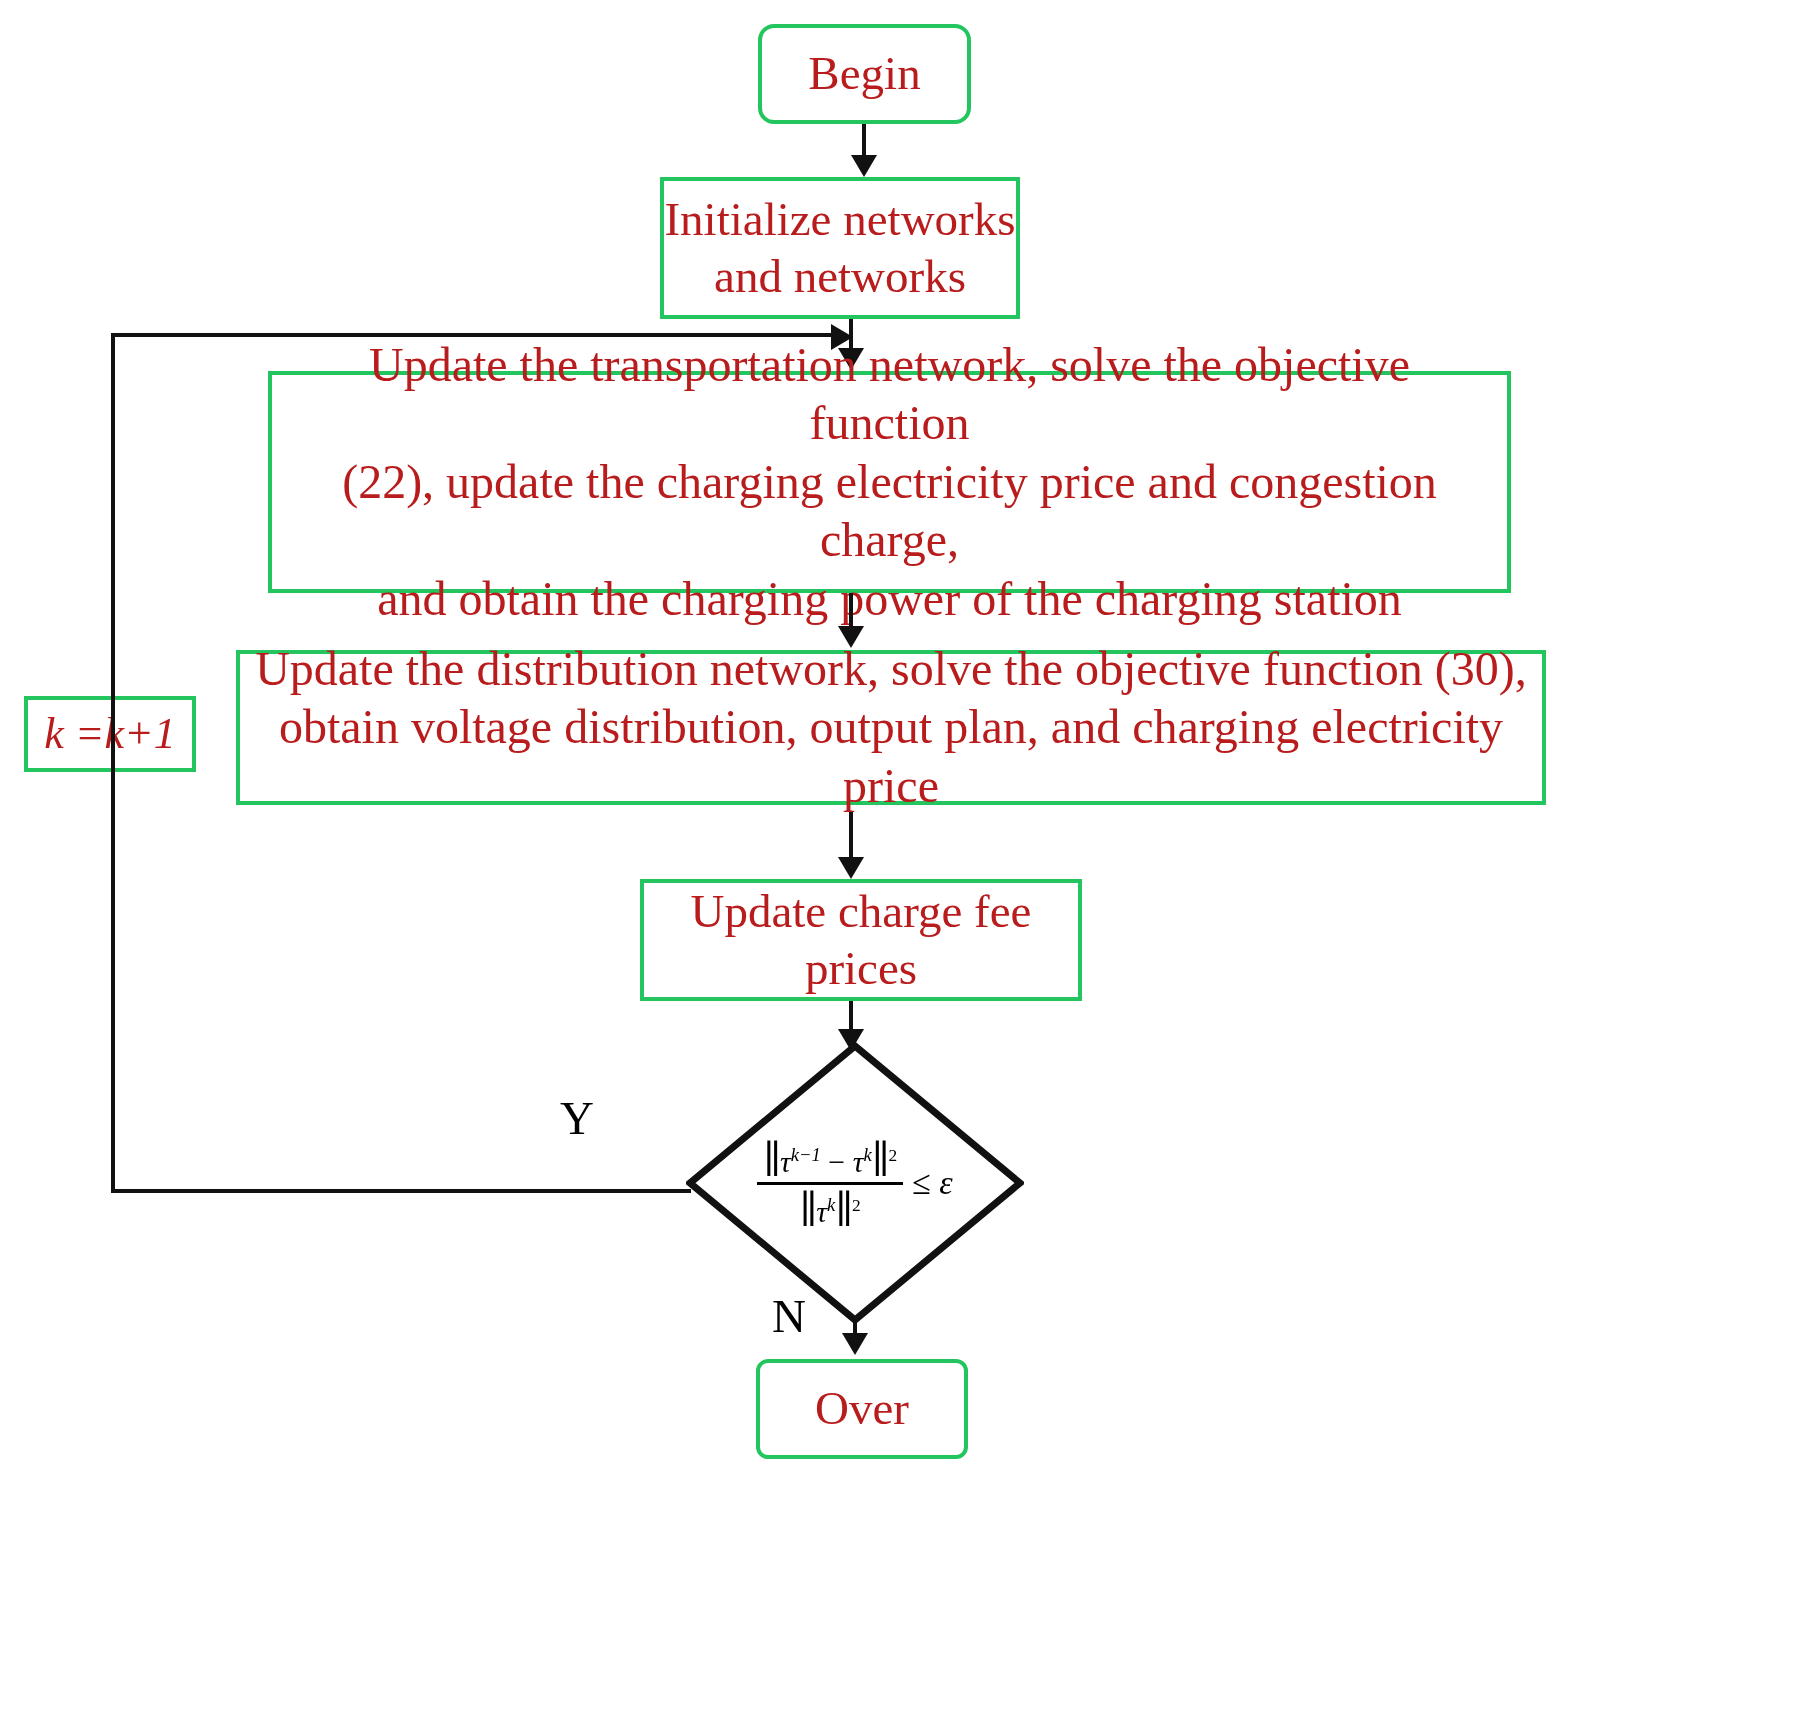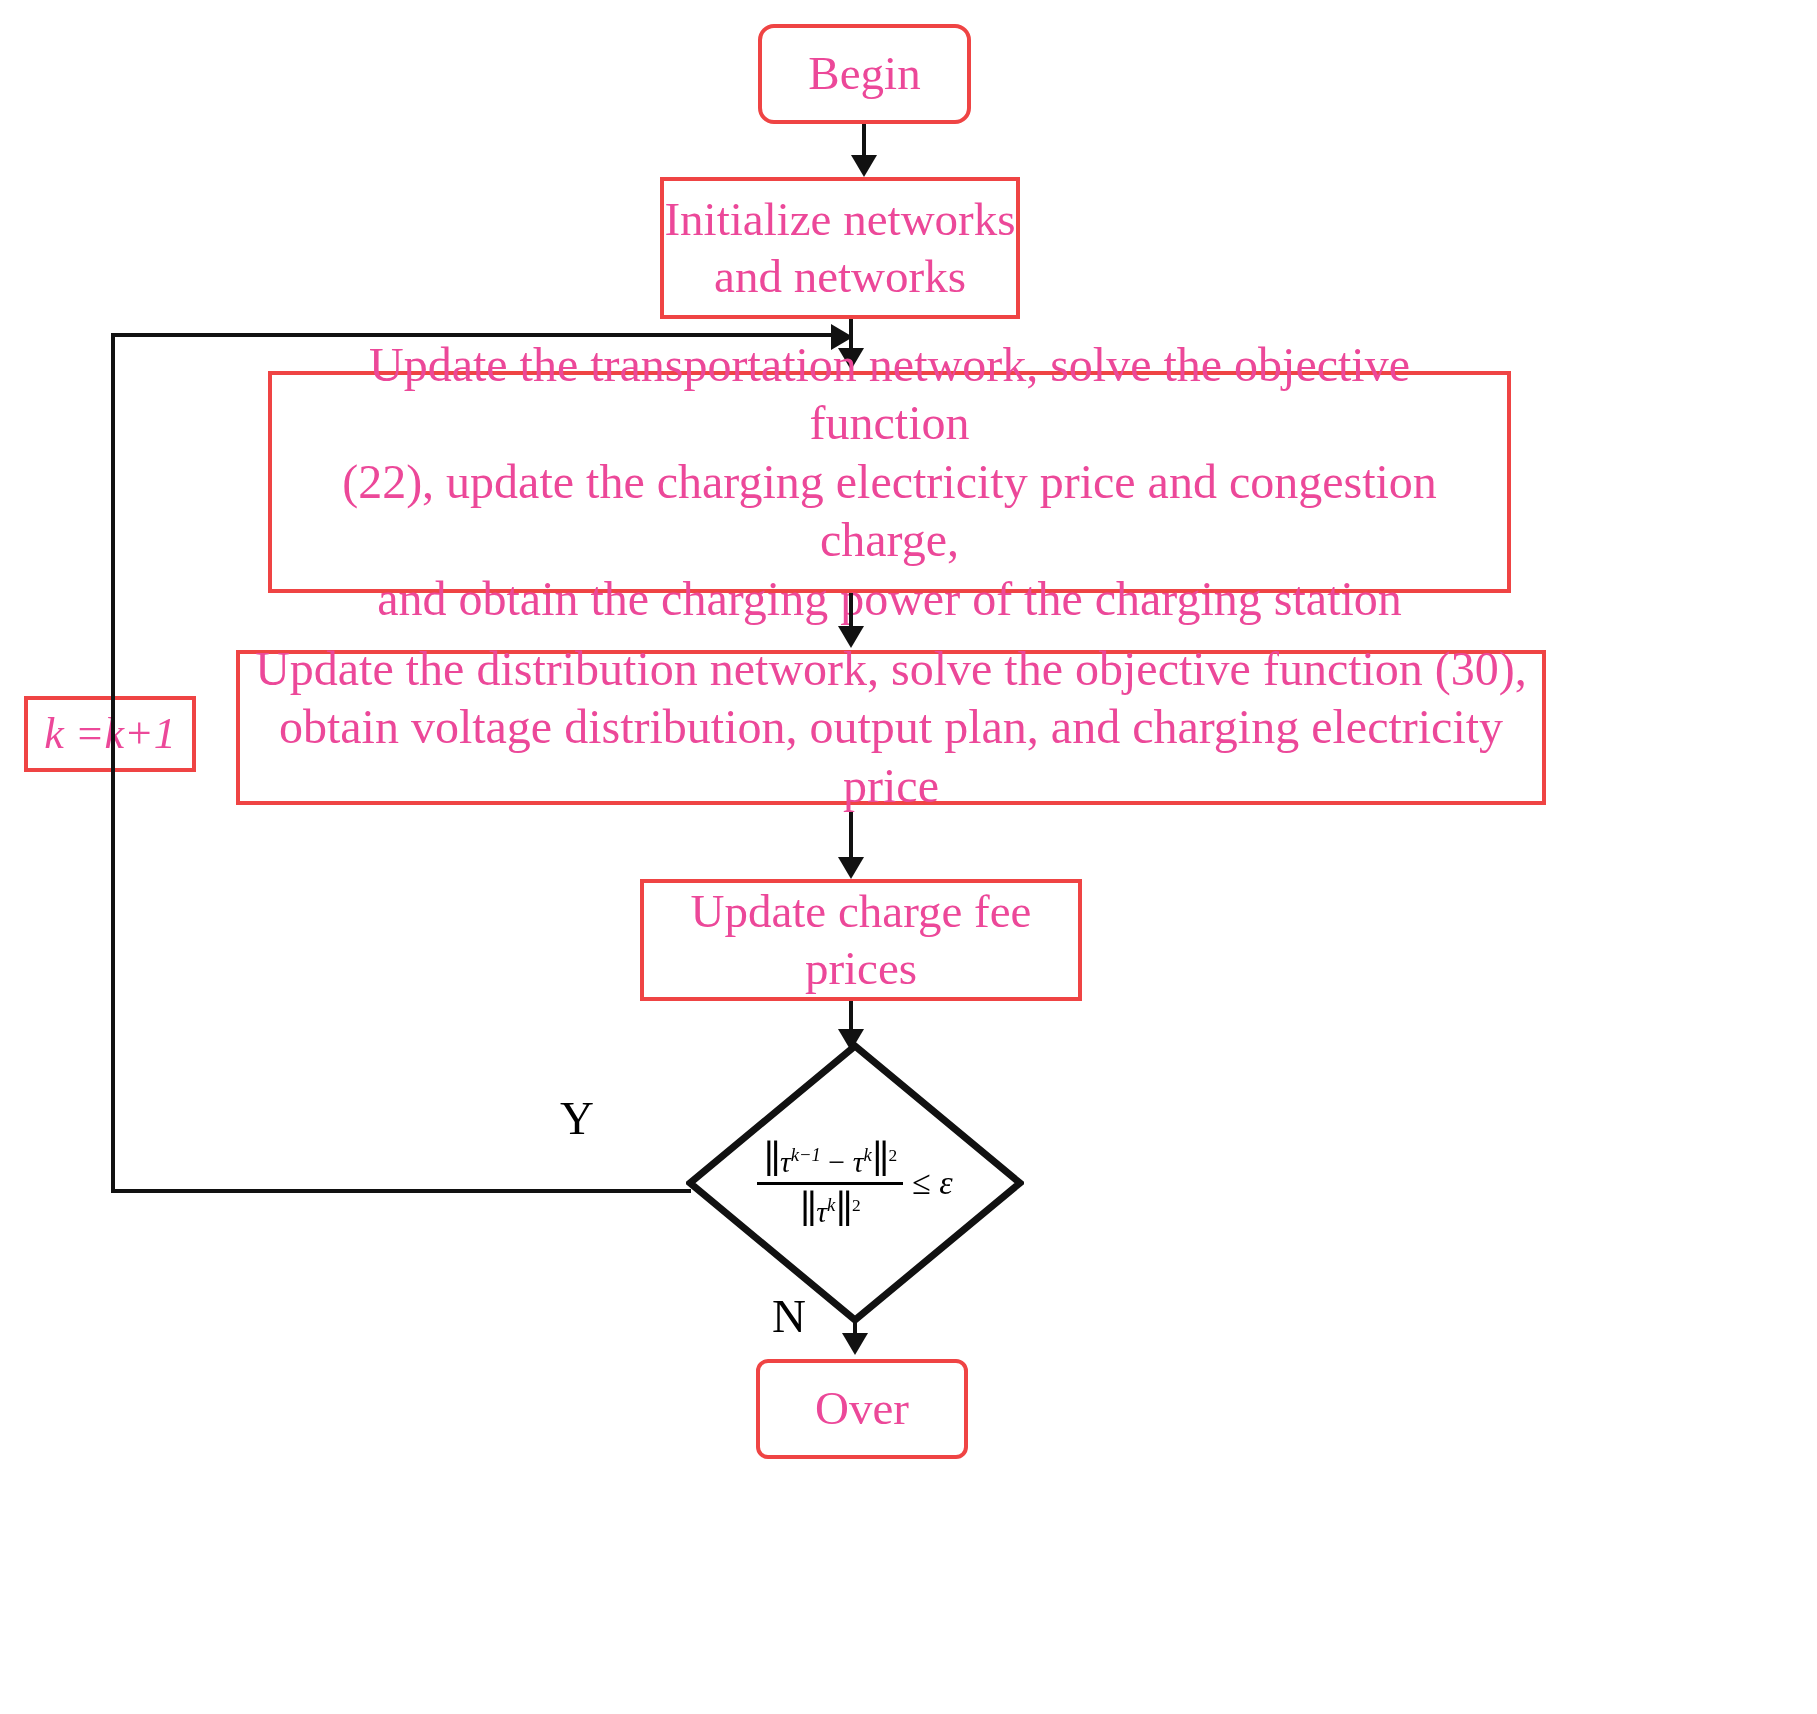--- a/index.html
+++ b/index.html
@@ -13,28 +13,28 @@
     width: 1817px;
     height: 1714px;
     background: #ffffff;
     font-family: "Liberation Serif", "DejaVu Serif", serif;
     color: #000000;
     overflow: hidden;
   }
   .node {
     position: absolute;
     box-sizing: border-box;
-    border: 4px solid #ef4444;
+    border: 4px solid #22c55e;
     background: #ffffff;
     display: flex;
     align-items: center;
     justify-content: center;
     text-align: center;
     line-height: 1.22;
-    color: #ec4899;
+    color: #b91c1c;
   }
   .terminator {
     border-radius: 16px;
     font-size: 47px;
   }
   .process {
     font-size: 47px;
   }
   .bigbox {
     font-size: 48px;

